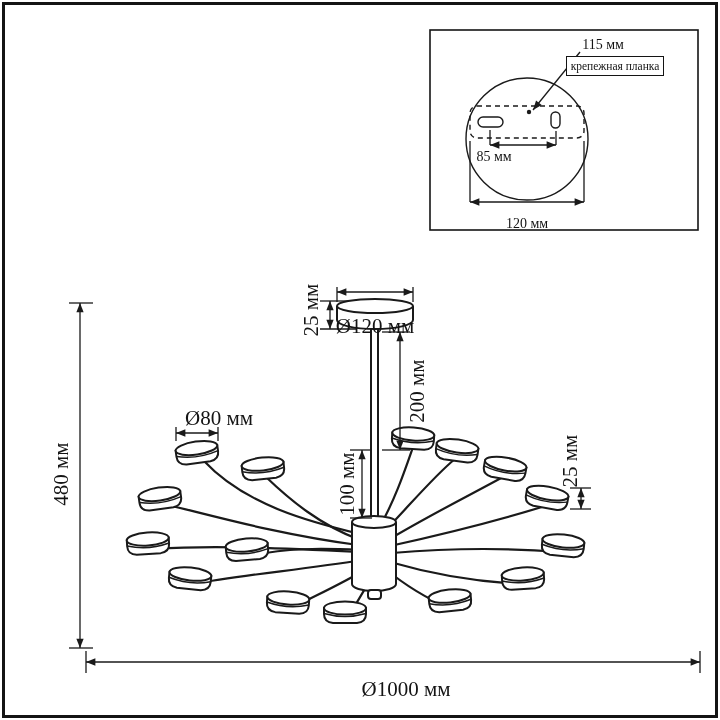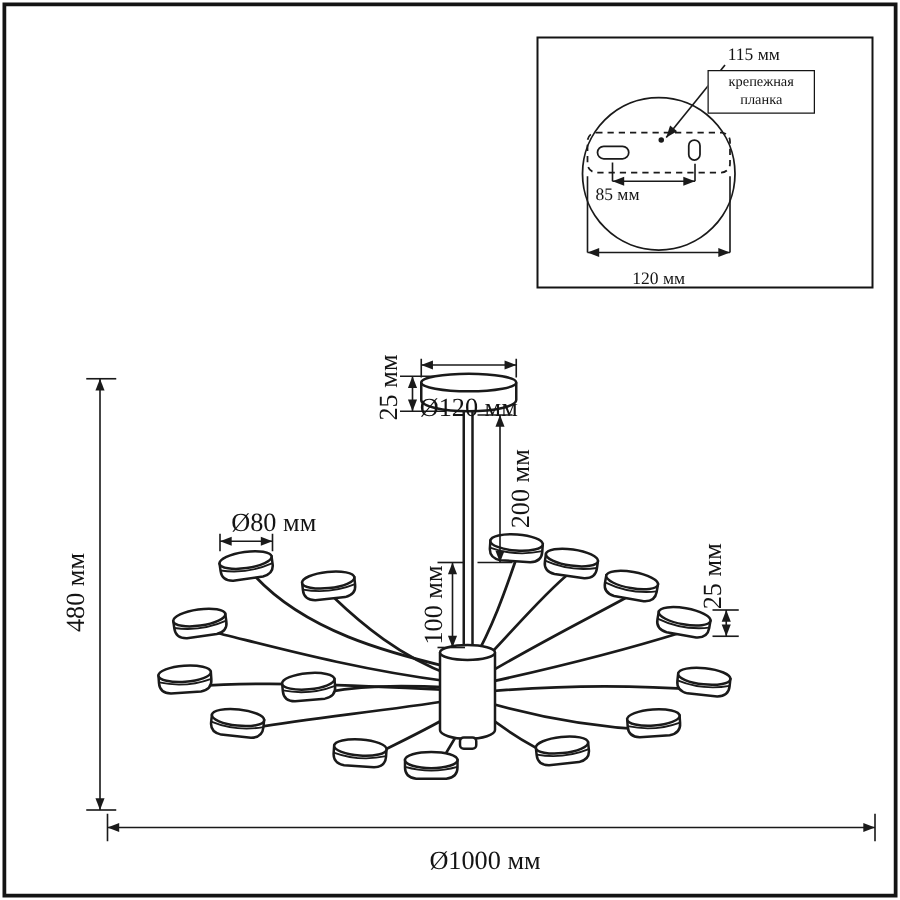--- a/index.html
+++ b/index.html
@@ -3,21 +3,21 @@
 <meta charset="utf-8">
 <style>
   * { margin:0; padding:0; box-sizing:border-box; }
   html,body { width:720px; height:720px; background:#ffffff; }
   body { position:relative; overflow:hidden; font-family:"Liberation Serif", serif; color:#151515; }
   .frame { position:absolute; inset:2px; border:3px solid #141414; pointer-events:none; z-index:5; }
   svg.draw { position:absolute; left:0; top:0; z-index:1; }
   .label { position:absolute; transform:translate(-50%,-50%); font-size:21px; white-space:nowrap; color:#141414; z-index:3; }
   .label.v { transform:translate(-50%,-50%) rotate(-90deg); }
   .label.small { font-size:14px; }
-  .plate-box { position:absolute; left:566px; top:56px; width:86px; border:1.5px solid #141414; font-size:11.5px; line-height:1.25; text-align:center; padding:2px 3px; background:#fff; z-index:3; }
+  .plate-box { position:absolute; left:566px; top:56px; width:98px; border:1.5px solid #141414; font-size:11.5px; line-height:1.25; text-align:center; padding:2px 3px; background:#fff; z-index:3; }
   .lnw  { stroke:#1a1a1a; stroke-width:2;   fill:#ffffff; }
   .arm  { stroke:#1a1a1a; stroke-width:2.2; fill:none; }
   .dim  { stroke:#1a1a1a; stroke-width:1.3; fill:none; }
   .thin { stroke:#1a1a1a; stroke-width:1.4; fill:none; }
 </style>
 </head>
 <body>
 
 <div class="frame"></div>
 
@@ -149,18 +149,18 @@
   </g>
 </svg>
 
 <div class="label" style="left:375px; top:288px;margin-top:38px;">Ø120 мм</div>
 <div class="label v" style="left:311px; top:310px;">25 мм</div>
 <div class="label v" style="left:417px; top:391px;">200 мм</div>
 <div class="label v" style="left:347px; top:484px;">100 мм</div>
 <div class="label" style="left:199px; top:418px;margin-left:20px;">Ø80 мм</div>
 <div class="label v" style="left:570px; top:461px;">25 мм</div>
 <div class="label v" style="left:61px; top:474px;">480 мм</div>
-<div class="label" style="left:388px; top:689px;">Ø1000 мм</div>
+<div class="label" style="left:406px; top:689px;">Ø1000 мм</div>
 
 <div class="label small" style="left:603px; top:45px;">115 мм</div>
 <div class="plate-box">крепежная планка</div>
 <div class="label small" style="left:494px; top:157px;">85 мм</div>
 <div class="label small" style="left:527px; top:224px;">120 мм</div>
 
 </body></html>

